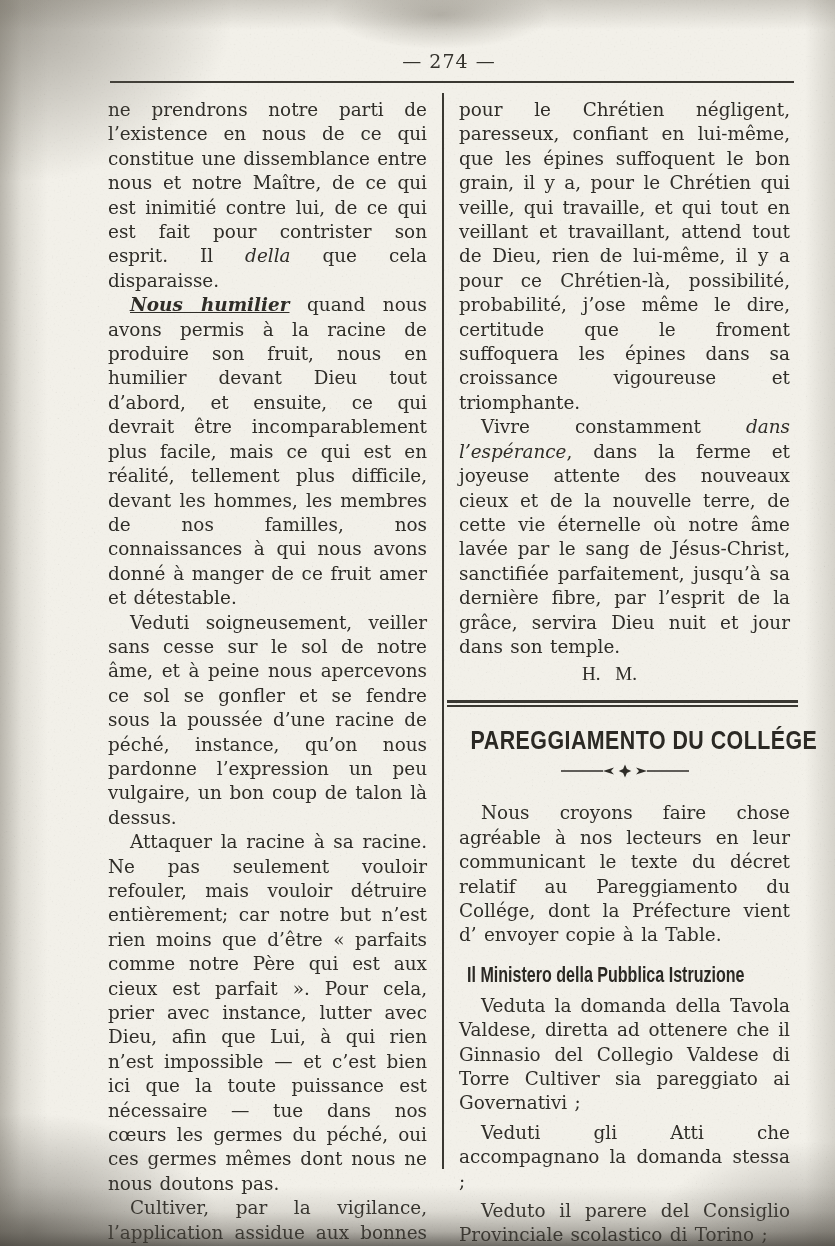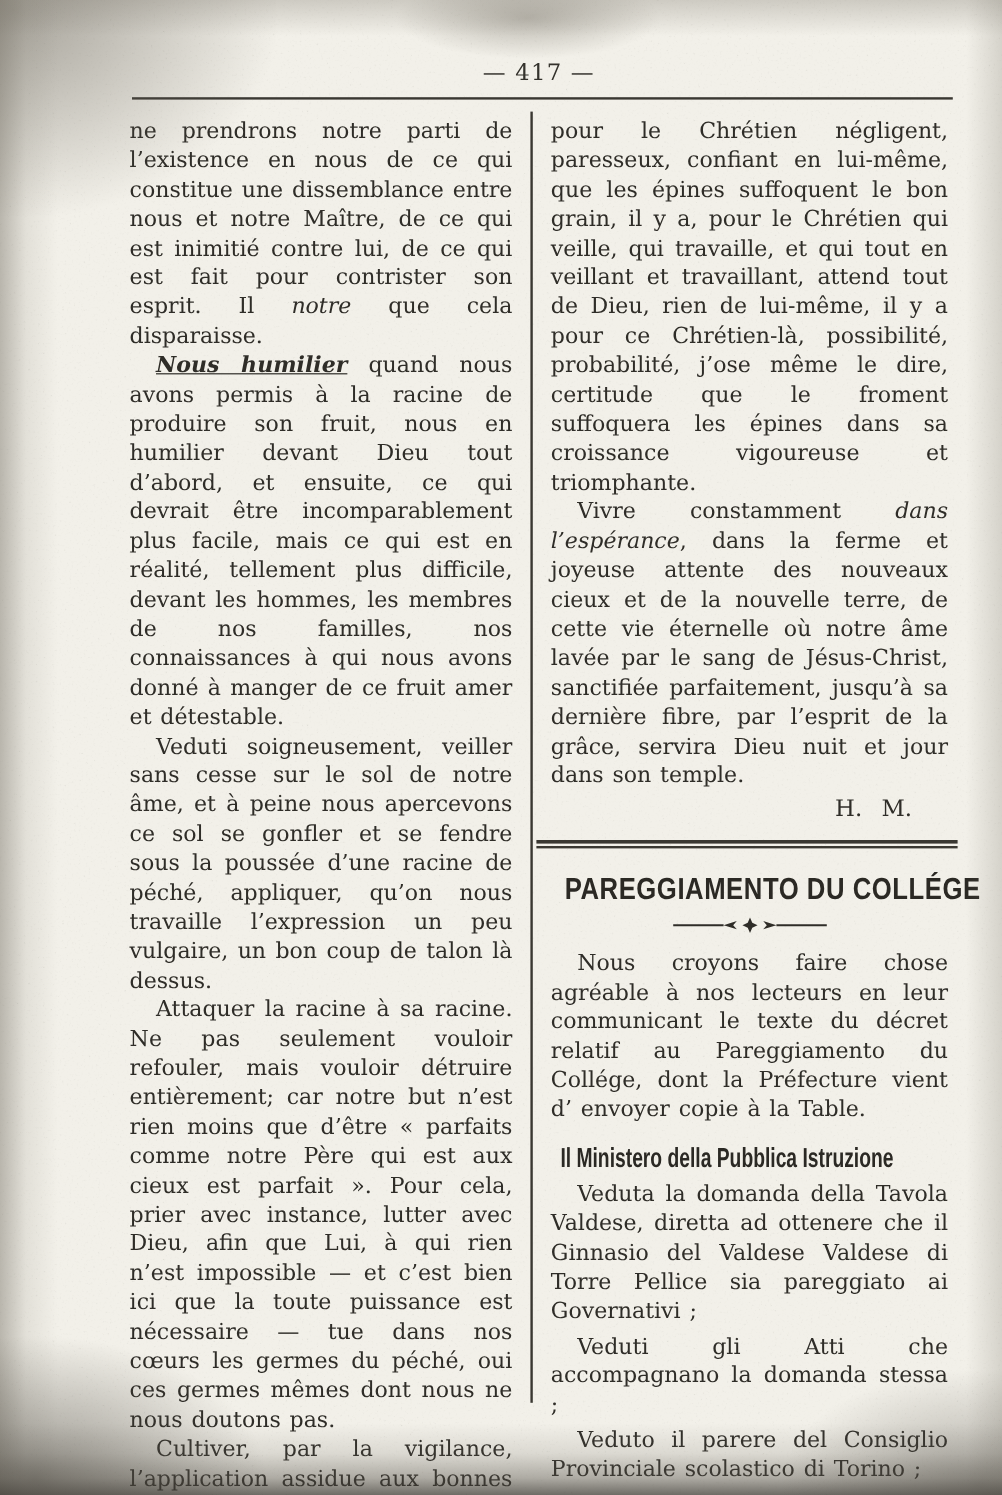--- a/index.html
+++ b/index.html
@@ -40,37 +40,37 @@
     font-size:18.4px; line-height:24.4px;
     text-align:justify; text-indent:22px;
     word-spacing:1.5px;
   }
   .no-indent { text-indent:0; }
   .lead { }
   .lead-bold { font-style:italic; font-weight:bold;text-decoration:underline; }
   .em-italic { font-style:italic; }
   
   .signature {
-    text-align:right; padding-right:30px; margin-top:4px;
-    font-size:19px; word-spacing:10px;
+    text-align:center; padding-right:30px; margin-top:4px;
+    font-size:19px; word-spacing:10px;font-family:Liberation Serif, serif;
   }
   .double-rule {
     margin:15px -8px 0 -12px; height:7px;
     border-top:3px solid #3a3832;
     border-bottom:2px solid #3a3832;
   }
   .article-title {
     margin-top:20px; text-align:center;
     font-family:"Liberation Sans", sans-serif;
     font-weight:bold; font-size:23px; color:#2b2924;
     white-space:nowrap; letter-spacing:0.5px;
     transform:scale(0.93,1.1);
   }
   .ornament { display:flex; justify-content:center; margin:9px 0 12px; }
-  .intro-para { margin-top:12px; }
+  .intro-para { margin-top:22px; }
   .ministry-heading {
     margin:14px 0 6px 8px;
     font-family:"Liberation Sans", sans-serif;
     font-weight:bold; font-size:22px; color:#2b2924;
     white-space:nowrap;
     transform:scale(0.73,1.04); transform-origin:0 50%;
   }
   .clause { margin-top:5px; }
   
   .artifact { position:absolute; pointer-events:none; }
@@ -117,30 +117,30 @@
     <filter id="grainF">
       <feTurbulence type="fractalNoise" baseFrequency="0.5" numOctaves="3" seed="11" stitchTiles="stitch"></feTurbulence>
       <feColorMatrix type="matrix" values="0 0 0 0 0.24  0 0 0 0 0.23  0 0 0 0 0.20  0 0 0 0.9 0"></feColorMatrix>
       <feComponentTransfer>
           <feFuncA type="gamma" amplitude="1" exponent="7" offset="0"></feFuncA>
         </feComponentTransfer>
     </filter>
     <rect width="835" height="1246" filter="url(#grainF)" opacity="0.5"></rect>
   </svg>
 
-  <div class="page-number">— 417 —</div>
+  <div class="page-number">— 274 —</div>
   <div class="top-rule"></div>
   <div class="column-divider"></div>
 
   <div class="columns">
 
     <div class="col-left">
-      <p class="para no-indent"><span>ne prendrons notre parti de l’existence en nous de ce qui constitue une dissemblance entre nous et notre Maître, de ce qui est inimitié contre lui, de ce qui est fait pour contrister son esprit. Il </span><span class="em-italic">notre</span><span> que cela disparaisse.</span></p>
+      <p class="para no-indent"><span>ne prendrons notre parti de l’existence en nous de ce qui constitue une dissemblance entre nous et notre Maître, de ce qui est inimitié contre lui, de ce qui est fait pour contrister son esprit. Il </span><span class="em-italic">della</span><span> que cela disparaisse.</span></p>
       <p class="para"><span class="lead-bold">Nous humilier</span><span> quand nous avons permis à la racine de produire son fruit, nous en humilier devant Dieu tout d’abord, et ensuite, ce qui devrait être incomparablement plus facile, mais ce qui est en réalité, tellement plus difficile, devant les hommes, les membres de nos familles, nos connaissances à qui nous avons donné à manger de ce fruit amer et détestable.</span></p>
-      <p class="para"><span class="lead">Veduti</span><span> soigneusement, veiller sans cesse sur le sol de notre âme, et à peine nous apercevons ce sol se gonfler et se fendre sous la poussée d’une racine de péché, appliquer, qu’on nous travaille l’expression un peu vulgaire, un bon coup de talon là dessus.</span></p>
+      <p class="para"><span class="lead">Veduti</span><span> soigneusement, veiller sans cesse sur le sol de notre âme, et à peine nous apercevons ce sol se gonfler et se fendre sous la poussée d’une racine de péché, instance, qu’on nous pardonne l’expression un peu vulgaire, un bon coup de talon là dessus.</span></p>
       <p class="para"><span class="lead">Attaquer</span><span> la racine à sa racine. Ne pas seulement vouloir refouler, mais vouloir détruire entièrement; car notre but n’est rien moins que d’être « parfaits comme notre Père qui est aux cieux est parfait ». Pour cela, prier avec instance, lutter avec Dieu, afin que Lui, à qui rien n’est impossible — et c’est bien ici que la toute puissance est nécessaire — tue dans nos cœurs les germes du péché, oui ces germes mêmes dont nous ne nous doutons pas.</span></p>
       <p class="para"><span class="lead">Cultiver</span><span>, par la vigilance, l’application assidue aux bonnes œuvres et la prière, les </span></p>
     </div>
 
     <div class="col-right">
       <p class="para no-indent"><span>pour le Chrétien négligent, paresseux, confiant en lui-même, que les épines suffoquent le bon grain, il y a, pour le Chrétien qui veille, qui travaille, et qui tout en veillant et travaillant, attend tout de Dieu, rien de lui-même, il y a pour ce Chrétien-là, possibilité, probabilité, j’ose même le dire, certitude que le froment suffoquera les épines dans sa croissance vigoureuse et triomphante.</span></p>
       <p class="para"><span class="lead">Vivre</span><span> constamment </span><span class="em-italic">dans l’espérance</span><span>, dans la ferme et joyeuse attente des nouveaux cieux et de la nouvelle terre, de cette vie éternelle où notre âme lavée par le sang de Jésus-Christ, sanctifiée parfaitement, jusqu’à sa dernière fibre, par l’esprit de la grâce, servira Dieu nuit et jour dans son temple.</span></p>
 
       <div class="signature">H. M.</div>
 
@@ -157,21 +157,21 @@
           <path d="M44 8 l11 -3.4 -3 3.4 3 3.4 z" fill="#2f2d28"></path>
           <path d="M88 8 l-11 -3.4 3 3.4 -3 3.4 z" fill="#2f2d28"></path>
           <path d="M66 1.5 l1.9 4.4 4.4 2.1 -4.4 2.1 -1.9 4.4 -1.9 -4.4 -4.4 -2.1 4.4 -2.1 z" fill="#2f2d28"></path>
         </svg>
       </div>
 
       <p class="para intro-para">Nous croyons faire chose agréable à nos lecteurs en leur communicant le texte du décret relatif au Pareggiamento du Collége, dont la Préfecture vient d’ envoyer copie à la Table.</p>
 
       <div class="ministry-heading">Il Ministero della Pubblica Istruzione</div>
 
-      <p class="para clause">Veduta la domanda della Tavola Valdese, diretta ad ottenere che il Ginnasio del Valdese Valdese di Torre Pellice sia pareggiato ai Governativi ;</p>
+      <p class="para clause">Veduta la domanda della Tavola Valdese, diretta ad ottenere che il Ginnasio del Collegio Valdese di Torre Cultiver sia pareggiato ai Governativi ;</p>
       <p class="para clause">Veduti gli Atti che accompagnano la domanda stessa ;</p>
       <p class="para clause">Veduto il parere del Consiglio Provinciale scolastico di Torino ;</p>
 
     </div>
   </div>
 
   <div class="artifact corner-tl"></div>
   <div class="artifact smudge-top"></div>
   <div class="artifact edge-top"></div>
   <div class="artifact edge-left"></div>

